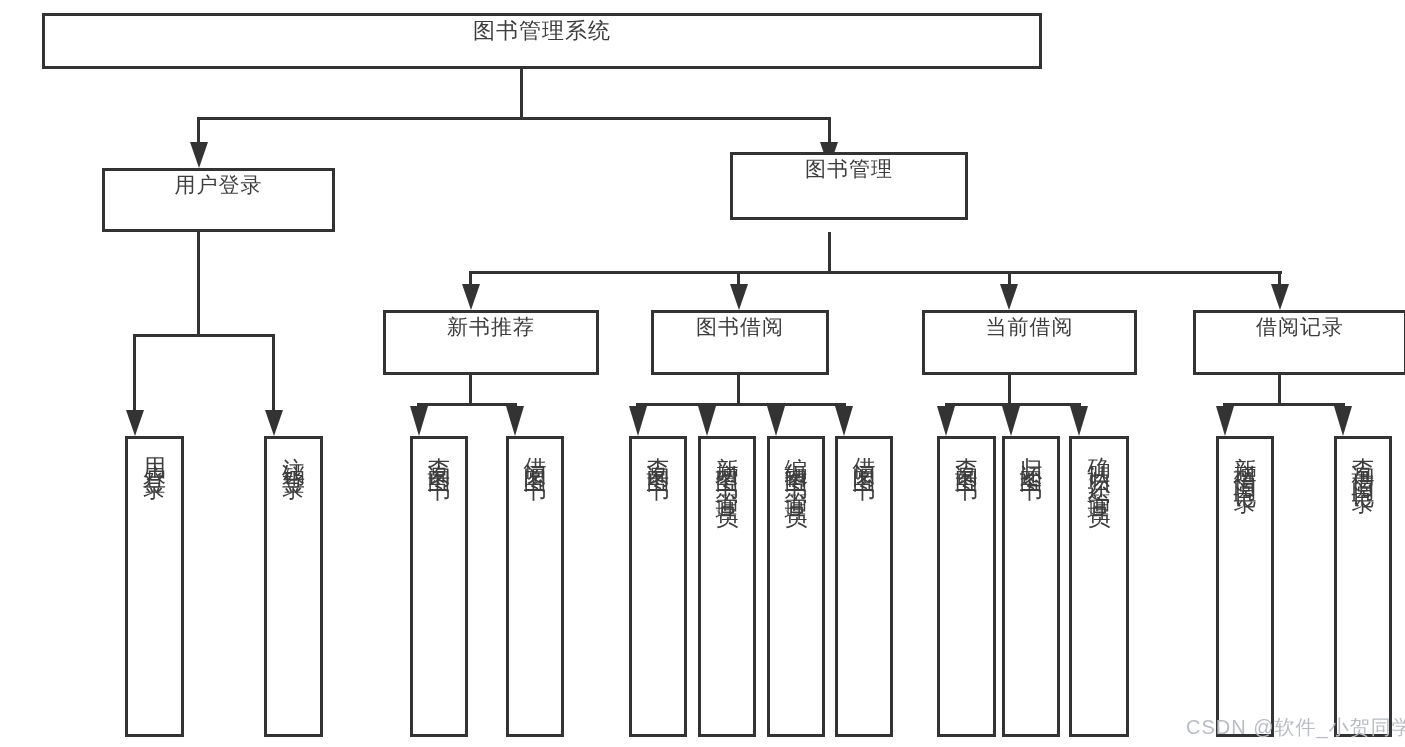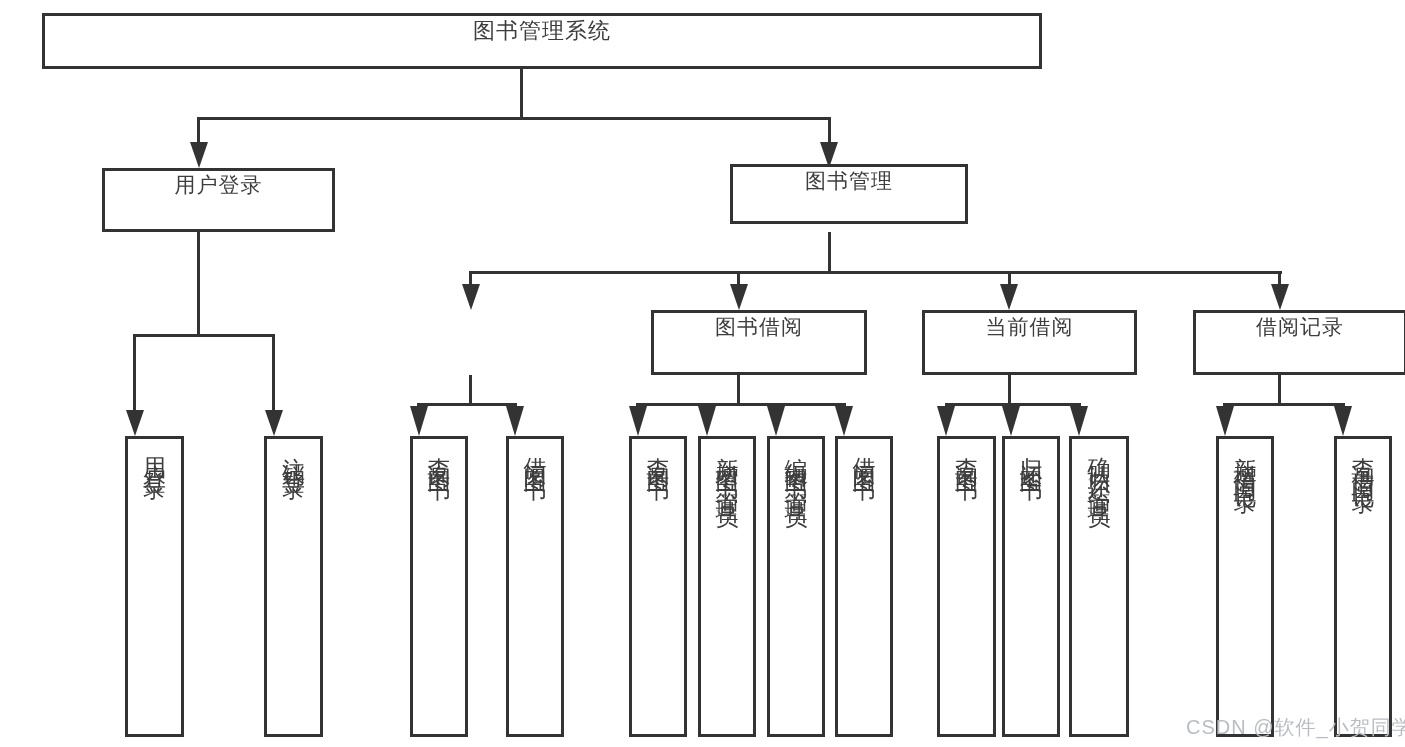--- a/index.html
+++ b/index.html
@@ -71,21 +71,21 @@
     <div class="hline" style="left:197px;top:117px;width:634px"></div>
     <div class="vline" style="left:197px;top:117px;height:25px"></div>
     <div class="arrow" style="left:190px;top:142px"></div>
     <div class="vline" style="left:828px;top:117px;height:25px"></div>
     <div class="arrow" style="left:820px;top:142px"></div>
   </div>
 
   <div class="node hbox" style="left:82px;top:168px;width:233px;height:64px">
     <span>用户登录</span>
   </div>
-  <div class="node hbox" style="left:710px;top:164px;width:238px;height:60px">
+  <div class="node hbox" style="left:710px;top:152px;width:238px;height:68px">
     <span>图书管理</span>
   </div>
 
   <div>
     <div class="vline" style="left:197px;top:232px;height:105px"></div>
     <div class="hline" style="left:133px;top:334px;width:142px"></div>
     <div class="vline" style="left:133px;top:337px;height:73px"></div>
     <div class="arrow" style="left:126px;top:410px"></div>
     <div class="vline" style="left:272px;top:337px;height:73px"></div>
     <div class="arrow" style="left:265px;top:410px"></div>
@@ -97,21 +97,24 @@
     <div class="vline" style="left:469px;top:271px;height:15px"></div>
     <div class="arrow" style="left:462px;top:284px"></div>
     <div class="vline" style="left:737px;top:271px;height:15px"></div>
     <div class="arrow" style="left:730px;top:284px"></div>
     <div class="vline" style="left:1008px;top:271px;height:15px"></div>
     <div class="arrow" style="left:1000px;top:284px"></div>
     <div class="vline" style="left:1278px;top:271px;height:15px"></div>
     <div class="arrow" style="left:1271px;top:284px"></div>
   </div>
 
-  <div class="node hbox" style="left:631px;top:310px;width:216px;height:65px">
+  <div class="node hbox" style="left:363px;top:310px;width:216px;height:65px">
+    <span>新书推荐</span>
+  </div>
+  <div class="node hbox" style="left:631px;top:310px;width:178px;height:65px">
     <span>图书借阅</span>
   </div>
   <div class="node hbox" style="left:1173px;top:310px;width:214px;height:65px">
     <span>借阅记录</span>
   </div>
   <div class="node hbox" style="left:902px;top:310px;width:215px;height:65px">
     <span>当前借阅</span>
   </div>
 
   <div>

